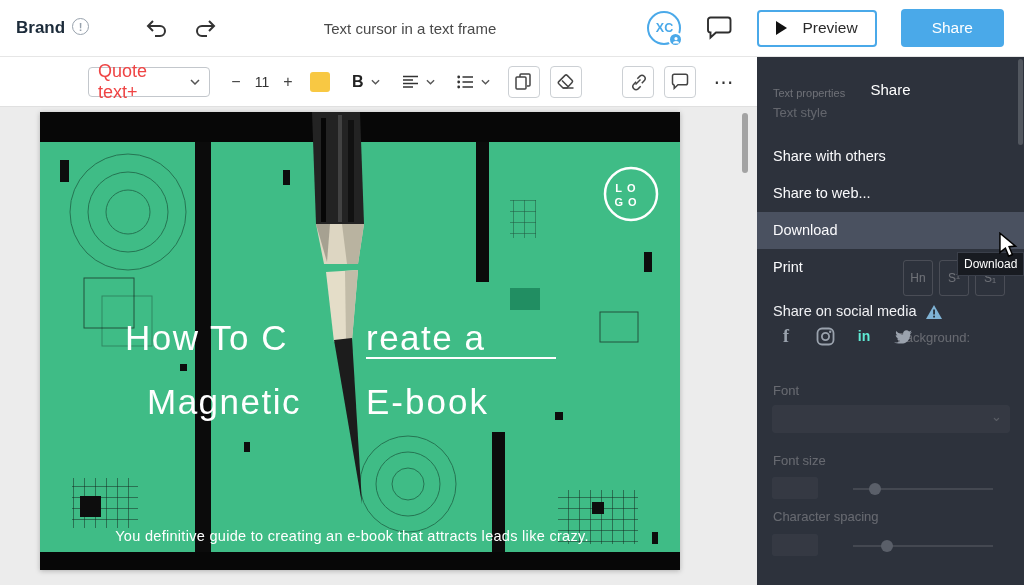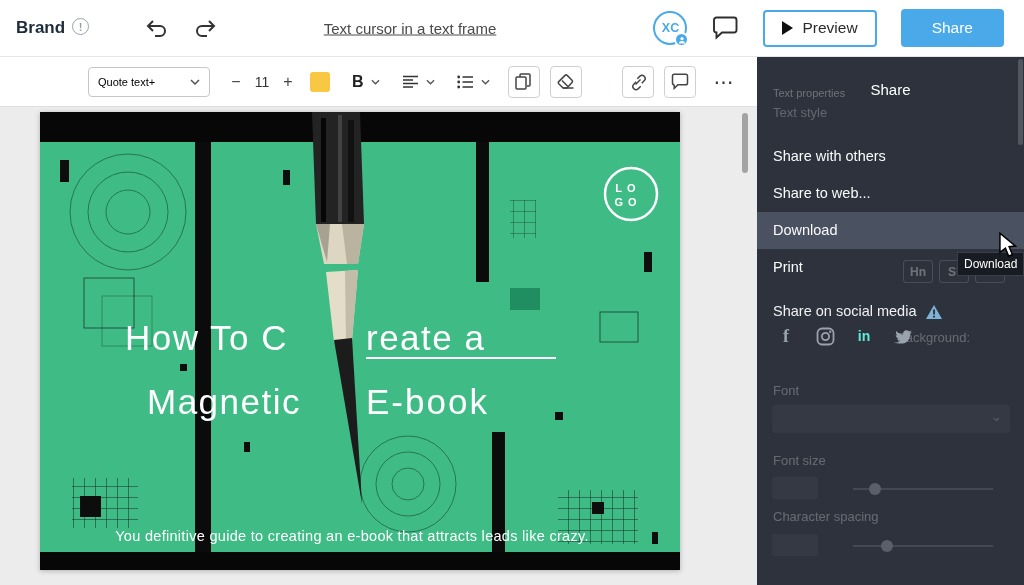--- a/index.html
+++ b/index.html
@@ -9,37 +9,37 @@
   
   .header { position:absolute; top:0; left:0; width:1024px; height:57px; background:#fff;
             border-bottom:1px solid #e6e6e6; display:flex; align-items:center; padding:0 20px 0 16px; z-index:6; }
   .brand { display:flex; align-items:flex-start; gap:7px; }
   .brand-label { font-size:17px; font-weight:600; color:#1c2b3a; }
   .info-icon { width:17px; height:17px; border:1.5px solid #98a2ad; border-radius:50%; color:#98a2ad;
                font-size:11px; font-weight:bold; display:flex; align-items:center; justify-content:center; }
   .history { display:flex; align-items:center; gap:20px; margin-left:54px; }
   .hist-btn { width:28px; height:24px; display:flex; align-items:center; justify-content:center; cursor:pointer; }
   .status-text { position:absolute; left:410px; top:50%; transform:translate(-50%,-50%);
-                 font-size:15px; color:#4a4a4a; white-space:nowrap;text-decoration:underline; }
+                 font-size:15px; color:#4a4a4a; white-space:nowrap; }
   .header-right { margin-left:auto; display:flex; align-items:center; gap:24px; }
   .avatar { position:relative; width:34px; height:34px; border:2px solid #4aa9e9; border-radius:50%;
             color:#4aa9e9; font-size:12.5px; font-weight:bold; display:flex; align-items:center; justify-content:center; background:#fff; }
   .avatar-badge { position:absolute; right:-4px; bottom:-4px; width:15px; height:15px; background:#4aa9e9;
                   border:2px solid #fff; border-radius:50%; display:flex; align-items:center; justify-content:center; }
-  .btn-preview { display:flex; align-items:center; gap:9px; height:37px; padding:0 17px; background:#fff;
+  .btn-preview { display:flex; align-items:center; gap:15px; height:37px; padding:0 17px; background:#fff;
                  border:2px solid #4aa9e9; border-radius:4px; font-size:15.5px; color:#2b2b2b; cursor:pointer; }
   .play-tri { width:0; height:0; border-left:11px solid #111; border-top:7px solid transparent; border-bottom:7px solid transparent; }
   .btn-share { height:38px; padding:0 31px; background:#4aa9e9; border:none; border-radius:4px;
                font-size:15.5px; color:#fff; display:flex; align-items:center; cursor:pointer; }
 
   
   .toolbar { position:absolute; top:57px; left:0; width:757px; height:50px; background:#fff;
              border-bottom:1px solid #e0e0e0; display:flex; align-items:center; padding-left:88px; z-index:4; }
   .style-dd { width:122px; height:30px; border:1px solid #c3c7cc; border-radius:4px; display:flex;
-              align-items:center; padding:0 9px; font-size:11px; color:#000000; cursor:pointer; }
+              align-items:center; padding:0 9px; font-size:18px; color:#ef4444; cursor:pointer; }
   .style-dd .dd-label { flex:1; }
   .stepper { display:flex; align-items:center; margin-left:14px; }
   .step-btn { width:24px; text-align:center; font-size:16px; color:#444; cursor:pointer; }
   .step-val { width:28px; text-align:center; font-size:14px; color:#333; }
   .swatch { width:20px; height:20px; border-radius:3px; background:#f8c843; margin-left:10px; cursor:pointer; }
   .tool-dd { display:flex; align-items:center; gap:7px; margin-left:22px; cursor:pointer; }
   .bold-b { font-size:16px; font-weight:bold; color:#222; }
   .chev svg { display:block; }
   .tool-box { width:32px; height:32px; border:1px solid #ccd0d4; border-radius:4px; display:flex;
               align-items:center; justify-content:center; margin-left:10px; cursor:pointer; }
@@ -51,22 +51,22 @@
   .canvas-area { position:absolute; top:107px; left:0; width:757px; height:478px; background:#ececec; overflow:hidden; }
   .design-page { position:absolute; left:40px; top:5px; width:640px; height:458px; box-shadow:0 1px 5px rgba(0,0,0,0.25); }
   .canvas-scrollbar { position:absolute; left:742px; top:6px; width:6px; height:60px; background:#a3a3a3; border-radius:3px; }
 
   
   .sidebar { position:absolute; left:757px; top:57px; width:267px; height:528px; background:#4a505c; overflow:hidden; z-index:5; }
   .panel-under { position:absolute; inset:0; color:rgba(255,255,255,0.78); }
   .pu-title { position:absolute; left:16px; top:14px; font-size:11px;margin-top:16px; }
   .pu-sub { position:absolute; left:16px; top:48px; font-size:13px; color:rgba(255,255,255,0.65); }
   .pu-chips { position:absolute; left:146px; top:203px; display:flex; gap:6px; }
-  .pu-chip { width:30px; height:23px; border:1px solid rgba(255,255,255,0.35); border-radius:3px;
-             display:flex; align-items:center; justify-content:center; font-size:12px; color:rgba(255,255,255,0.8);font-weight:bold; }
+  .pu-chip { width:30px; height:36px; border:1px solid rgba(255,255,255,0.35); border-radius:3px;
+             display:flex; align-items:center; justify-content:center; font-size:12px; color:rgba(255,255,255,0.8); }
   .pu-bg-label { position:absolute; left:140px; top:273px; font-size:13px; color:rgba(255,255,255,0.7); }
   .pu-label { position:absolute; left:16px; font-size:13px; color:rgba(255,255,255,0.7); }
   .pu-font { top:326px; } .pu-fontsize { top:396px; } .pu-charspacing { top:452px; }
   .pu-dropdown { position:absolute; left:15px; top:348px; width:238px; height:28px; border-radius:4px;
                  background:rgba(255,255,255,0.10); }
   .pu-dd-chevron { position:absolute; right:8px; top:4px; color:rgba(255,255,255,0.5); font-size:13px; }
   .pu-input { position:absolute; left:15px; width:46px; height:22px; border-radius:3px; background:rgba(255,255,255,0.10); }
   .pu-input.i1 { top:420px; } .pu-input.i2 { top:477px; }
   .pu-slider { position:absolute; left:96px; width:140px; height:2px; background:rgba(255,255,255,0.28); }
   .pu-slider.s1 { top:431px; } .pu-slider.s2 { top:488px; }

